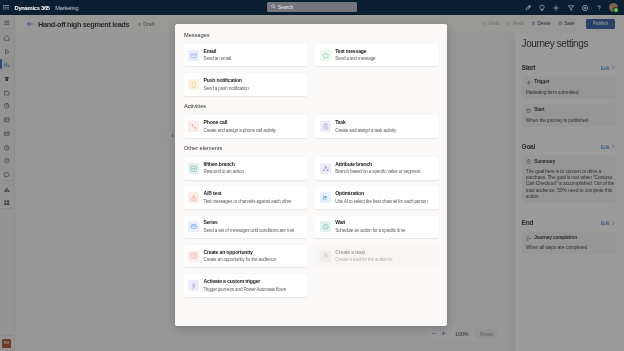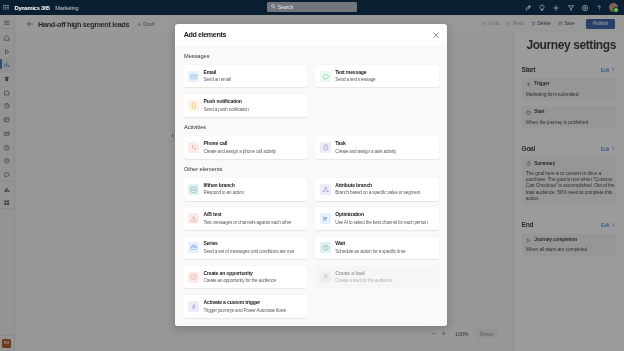--- a/index.html
+++ b/index.html
@@ -58,21 +58,21 @@
   .cmdright { margin-left:auto; display:flex; align-items:center; gap:7px; padding-right:9.3px;}
   .cmditem { display:flex; align-items:center; gap:1.6px; font-size:4.75px; letter-spacing:-0.12px; color:#a19f9d;}
   .cmditem.on { color:#323130; }
   .publishbtn{ background:#1f4e9c; color:#fff; font-size:4.9px; letter-spacing:-0.1px; height:9.9px; width:28.7px; display:flex;align-items:center;justify-content:center; border-radius:1.5px; margin-left:4.5px;}
 
   
   .canvas { position:absolute; left:15px; top:33px; right:114px; bottom:0; background:#f5f5f5; z-index:1;}
 
   
   .rpanel { position:absolute; right:0; top:33px; width:110px; bottom:0; background:#fff; border-left:1px solid #edebe9; padding:0 8px 0 6.6px; z-index:2;}
-  .rpanel h2 { font-size:12px; font-weight:bold; color:#1b1a19; margin:0 0 16px 0; padding-top:5.5px; line-height:1; letter-spacing:-0.4px;text-align:right;}
+  .rpanel h2 { font-size:10px; font-weight:normal; color:#1b1a19; margin:0 0 16px 0; padding-top:5.5px; line-height:1; letter-spacing:-0.4px;}
   .secthead { display:flex; align-items:baseline; margin:0; padding-bottom:5.3px;}
   .secthead .t { font-size:6.5px; font-weight:bold; color:#1b1a19; line-height:1; letter-spacing:-0.25px;}
   .secthead .e { margin-left:auto; font-size:5px; color:#2266c8; display:flex; align-items:center; gap:2.2px; margin-right:0.4px; letter-spacing:-0.1px;}
   .rcard { background:#f7f6f5; border-radius:2px; padding:4px 0.2px 4.1px 4.2px; margin-bottom:5px;}
   .rcard .hdr { display:flex; align-items:center; gap:3.2px; margin-bottom:3.4px;}
   .rcard .hdr .lbl { font-size:4.8px; font-weight:bold; color:#1b1a19; line-height:1; letter-spacing:-0.15px;}
   .rcard .hdr .ic { width:5.2px; height:5.2px; display:flex; align-items:center; justify-content:center; flex:none;}
   .rcard .body { font-size:5px; color:#323130; line-height:6.2px; letter-spacing:-0.16px;}
   .sectspacer { height:11.6px; }
 
@@ -399,29 +399,20 @@
 
 <div class="overlay"></div>
 
 <div class="collapse">
   <svg width="5" height="5" viewBox="0 0 12 12" fill="none" stroke="#3b3a39" stroke-width="2" stroke-linecap="round" stroke-linejoin="round">
       <path d="M7.8 3 4.6 6l3.2 3"></path>
     </svg>
 </div>
 
 <div class="modal">
-  <div class="modal-head">
-    <div class="mt">Add elements</div>
-    <div class="cx">
-      <svg width="6.3" height="6.3" viewBox="0 0 8 8">
-          <line x1="0.5" y1="0.5" x2="7.5" y2="7.5" stroke="#3b3a39" stroke-width="0.72"></line>
-          <line x1="7.5" y1="0.5" x2="0.5" y2="7.5" stroke="#3b3a39" stroke-width="0.72"></line>
-        </svg>
-    </div>
-  </div>
   <div class="modal-body">
     <div id="groups">
         <div class="grouptitle">Messages</div>
         <div class="cardrow">
           <div class="ecard">
             <div class="eicon" style="background:#e9f0fd">
               <svg width="7.5" height="7.5" viewBox="0 0 12 12" fill="none">
                 <rect x="1.5" y="3" width="9" height="6.2" rx="1" fill="none" stroke="#7ba7ee" stroke-width="1"></rect>
                 <path d="M1.8 3.6 6 6.6l4.2-3" fill="none" stroke="#7ba7ee" stroke-width="1"></path>
               </svg>

